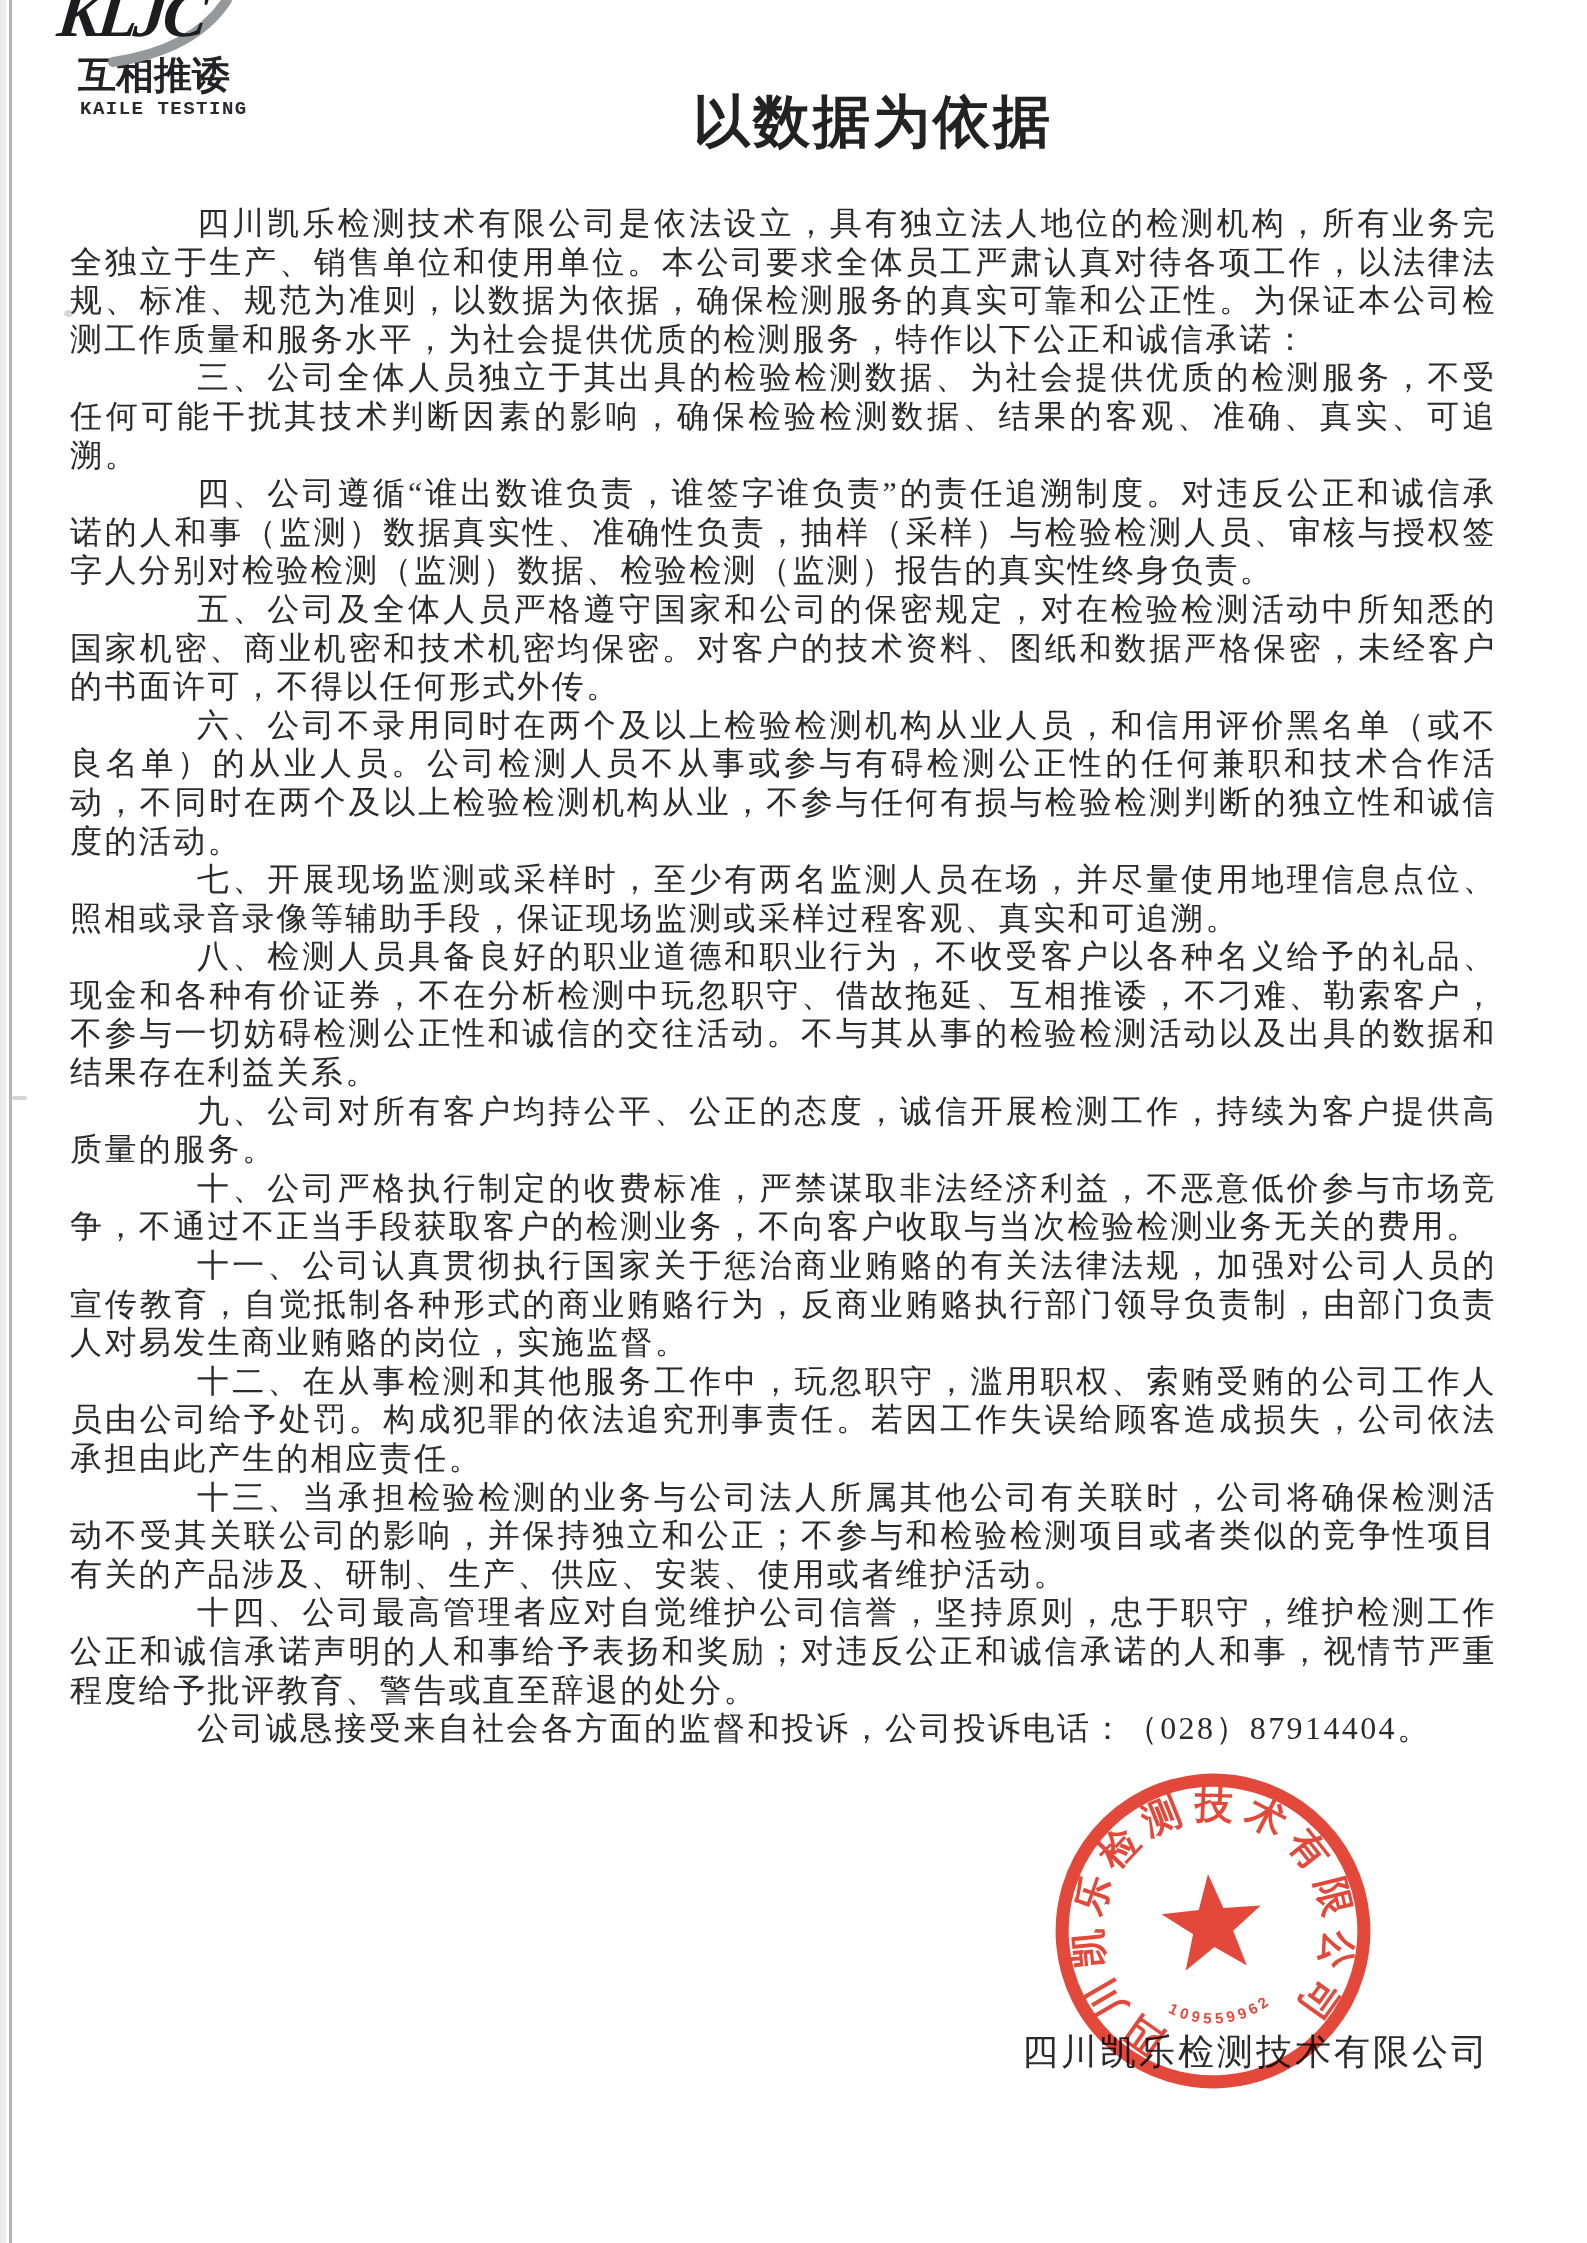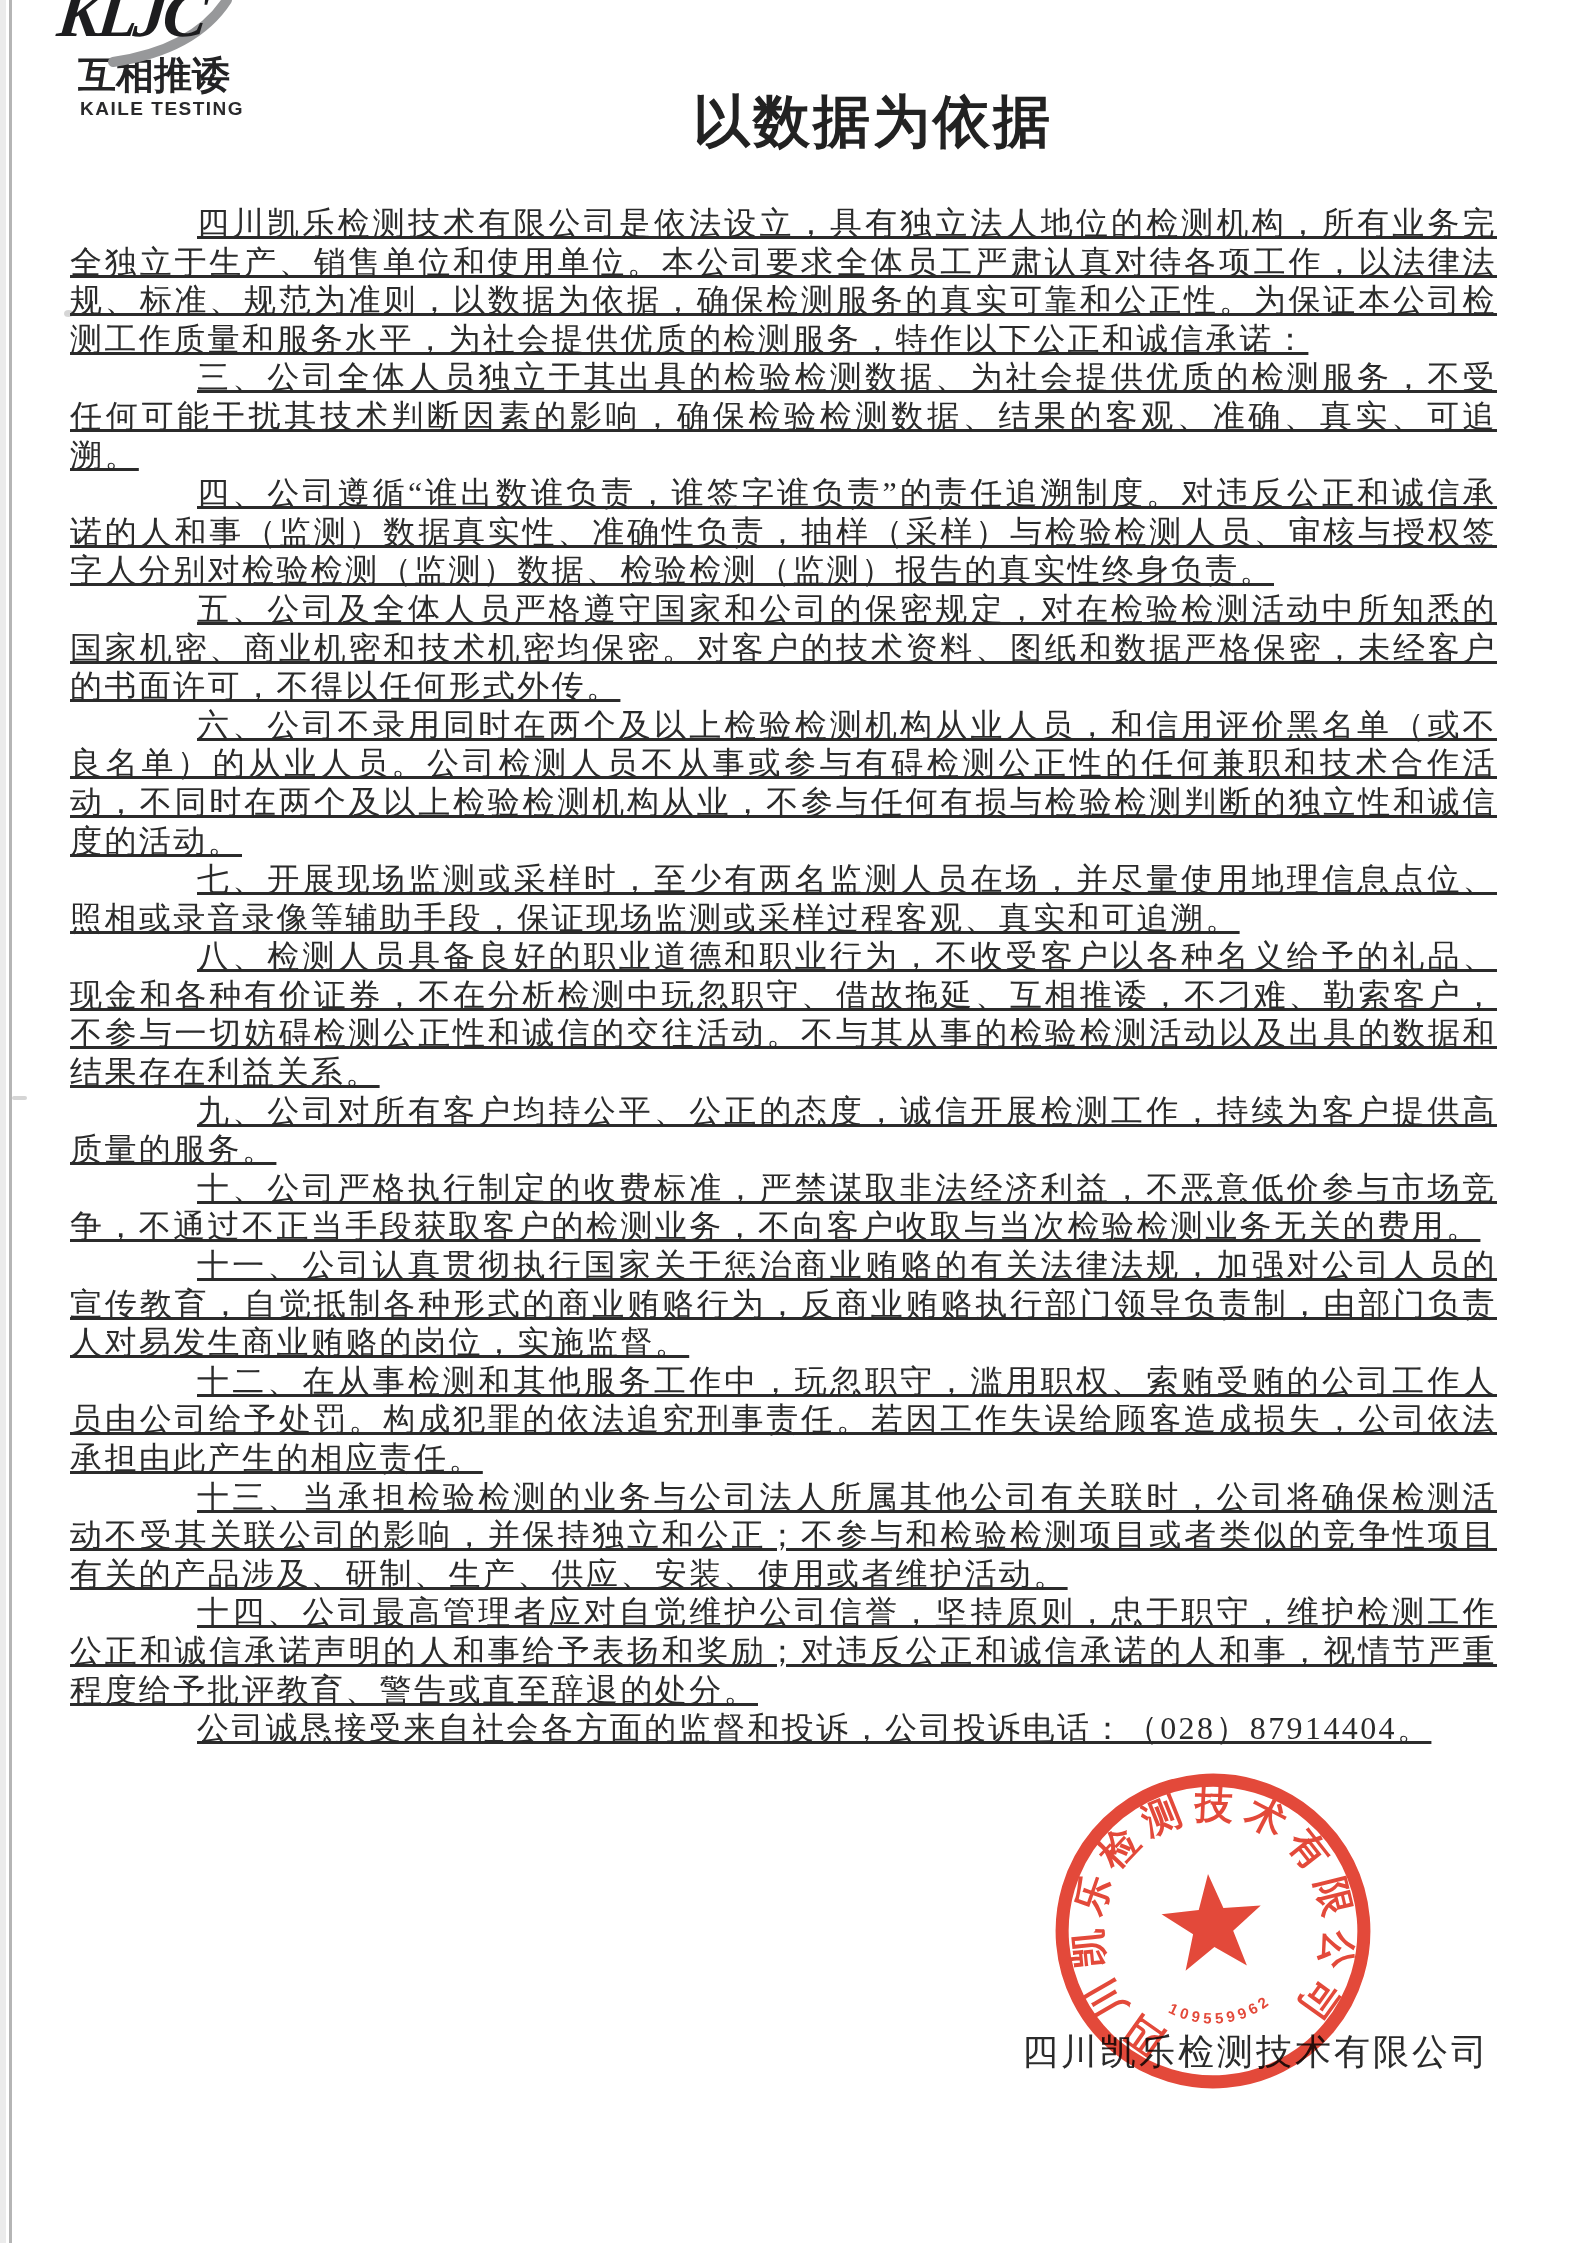--- a/index.html
+++ b/index.html
@@ -27,38 +27,38 @@
     color:#1d1d1f;transform:skewX(-6deg);z-index:2;
   }
   .logo-swoosh{position:absolute;left:55px;top:0;z-index:1;}
   .logo-cn{
     position:absolute;left:78px;top:50px;
     font-family:"Liberation Sans","DejaVu Sans",sans-serif;
     font-weight:800;font-size:38px;letter-spacing:0px;color:#232325;
   }
   .logo-en{
     position:absolute;left:80px;top:98px;
-    font-family:Liberation Sans, sans-serif;
+    font-family:Liberation Mono, monospace;
     font-weight:700;font-size:19px;letter-spacing:1.5px;color:#2a2a2c;
   }
 
   
   .doc-title{
     position:absolute;left:873px;top:84px;transform:translateX(-50%);
     margin:0;font-size:57px;font-weight:700;letter-spacing:3px;
     color:#222;white-space:nowrap;
   }
 
   
   .doc-body{
     position:absolute;left:70px;top:204px;width:1427px;
     font-size:32px;line-height:38.6px;letter-spacing:2.4px;
     text-align:justify;color:#2b2b2b;
   }
-  .doc-body p{margin:0;text-indent:127px;text-decoration:underline;}
+  .doc-body p{margin:0;text-indent:127px;}
 
   
   .signature{
     position:absolute;top:2028px;right:97px;
     font-size:36px;letter-spacing:3px;color:#2b2b2b;white-space:nowrap;
   }
 
   
   .seal{
     position:absolute;left:1040px;top:1758px;width:346px;height:346px;

